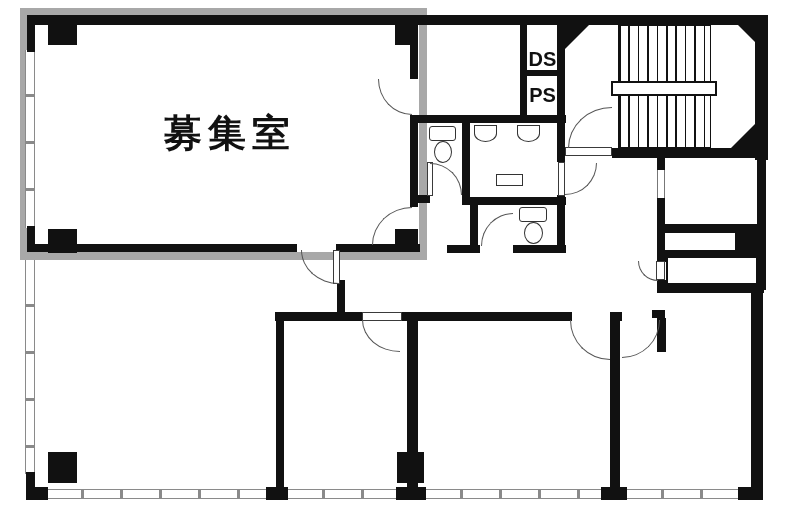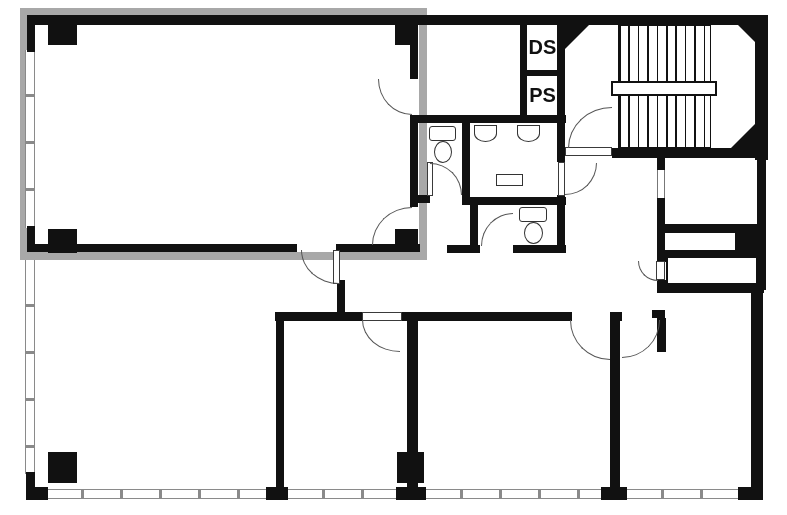--- a/index.html
+++ b/index.html
@@ -133,20 +133,23 @@
   <div class="arc arc-bl" style="left:638px;top:261px;width:20px;height:20px;"></div>
 
   <div class="fx" style="left:429px;top:126px;width:27px;height:15px;border-radius:3px;"></div>
   <div class="fx" style="left:434px;top:141px;width:18px;height:22px;border-radius:50%;"></div>
   <div class="fx" style="left:519px;top:207px;width:28px;height:15px;border-radius:3px;"></div>
   <div class="fx" style="left:524px;top:222px;width:19px;height:22px;border-radius:50%;"></div>
   <div class="fx" style="left:474px;top:125px;width:23px;height:17px;border-radius:0 0 50% 50%;"></div>
   <div class="fx" style="left:517px;top:125px;width:23px;height:17px;border-radius:0 0 50% 50%;"></div>
   <div class="fx" style="left:496px;top:174px;width:27px;height:12px;"></div>
 
-  <div class="lbl lbl-shaft" style="left:527px;top:24px;width:31px;height:46px;">
+  <div class="lbl lbl-vacant" style="left:80px;top:108px;width:300px;height:50px;">
+      <span>募集室</span>
+    </div>
+  <div class="lbl lbl-shaft" style="left:527px;top:36px;width:31px;height:46px;">
       <span>DS</span>
     </div>
   <div class="lbl lbl-shaft" style="left:527px;top:76px;width:31px;height:39px;">
       <span>PS</span>
     </div>
 
 </div>
 
 </body></html>

